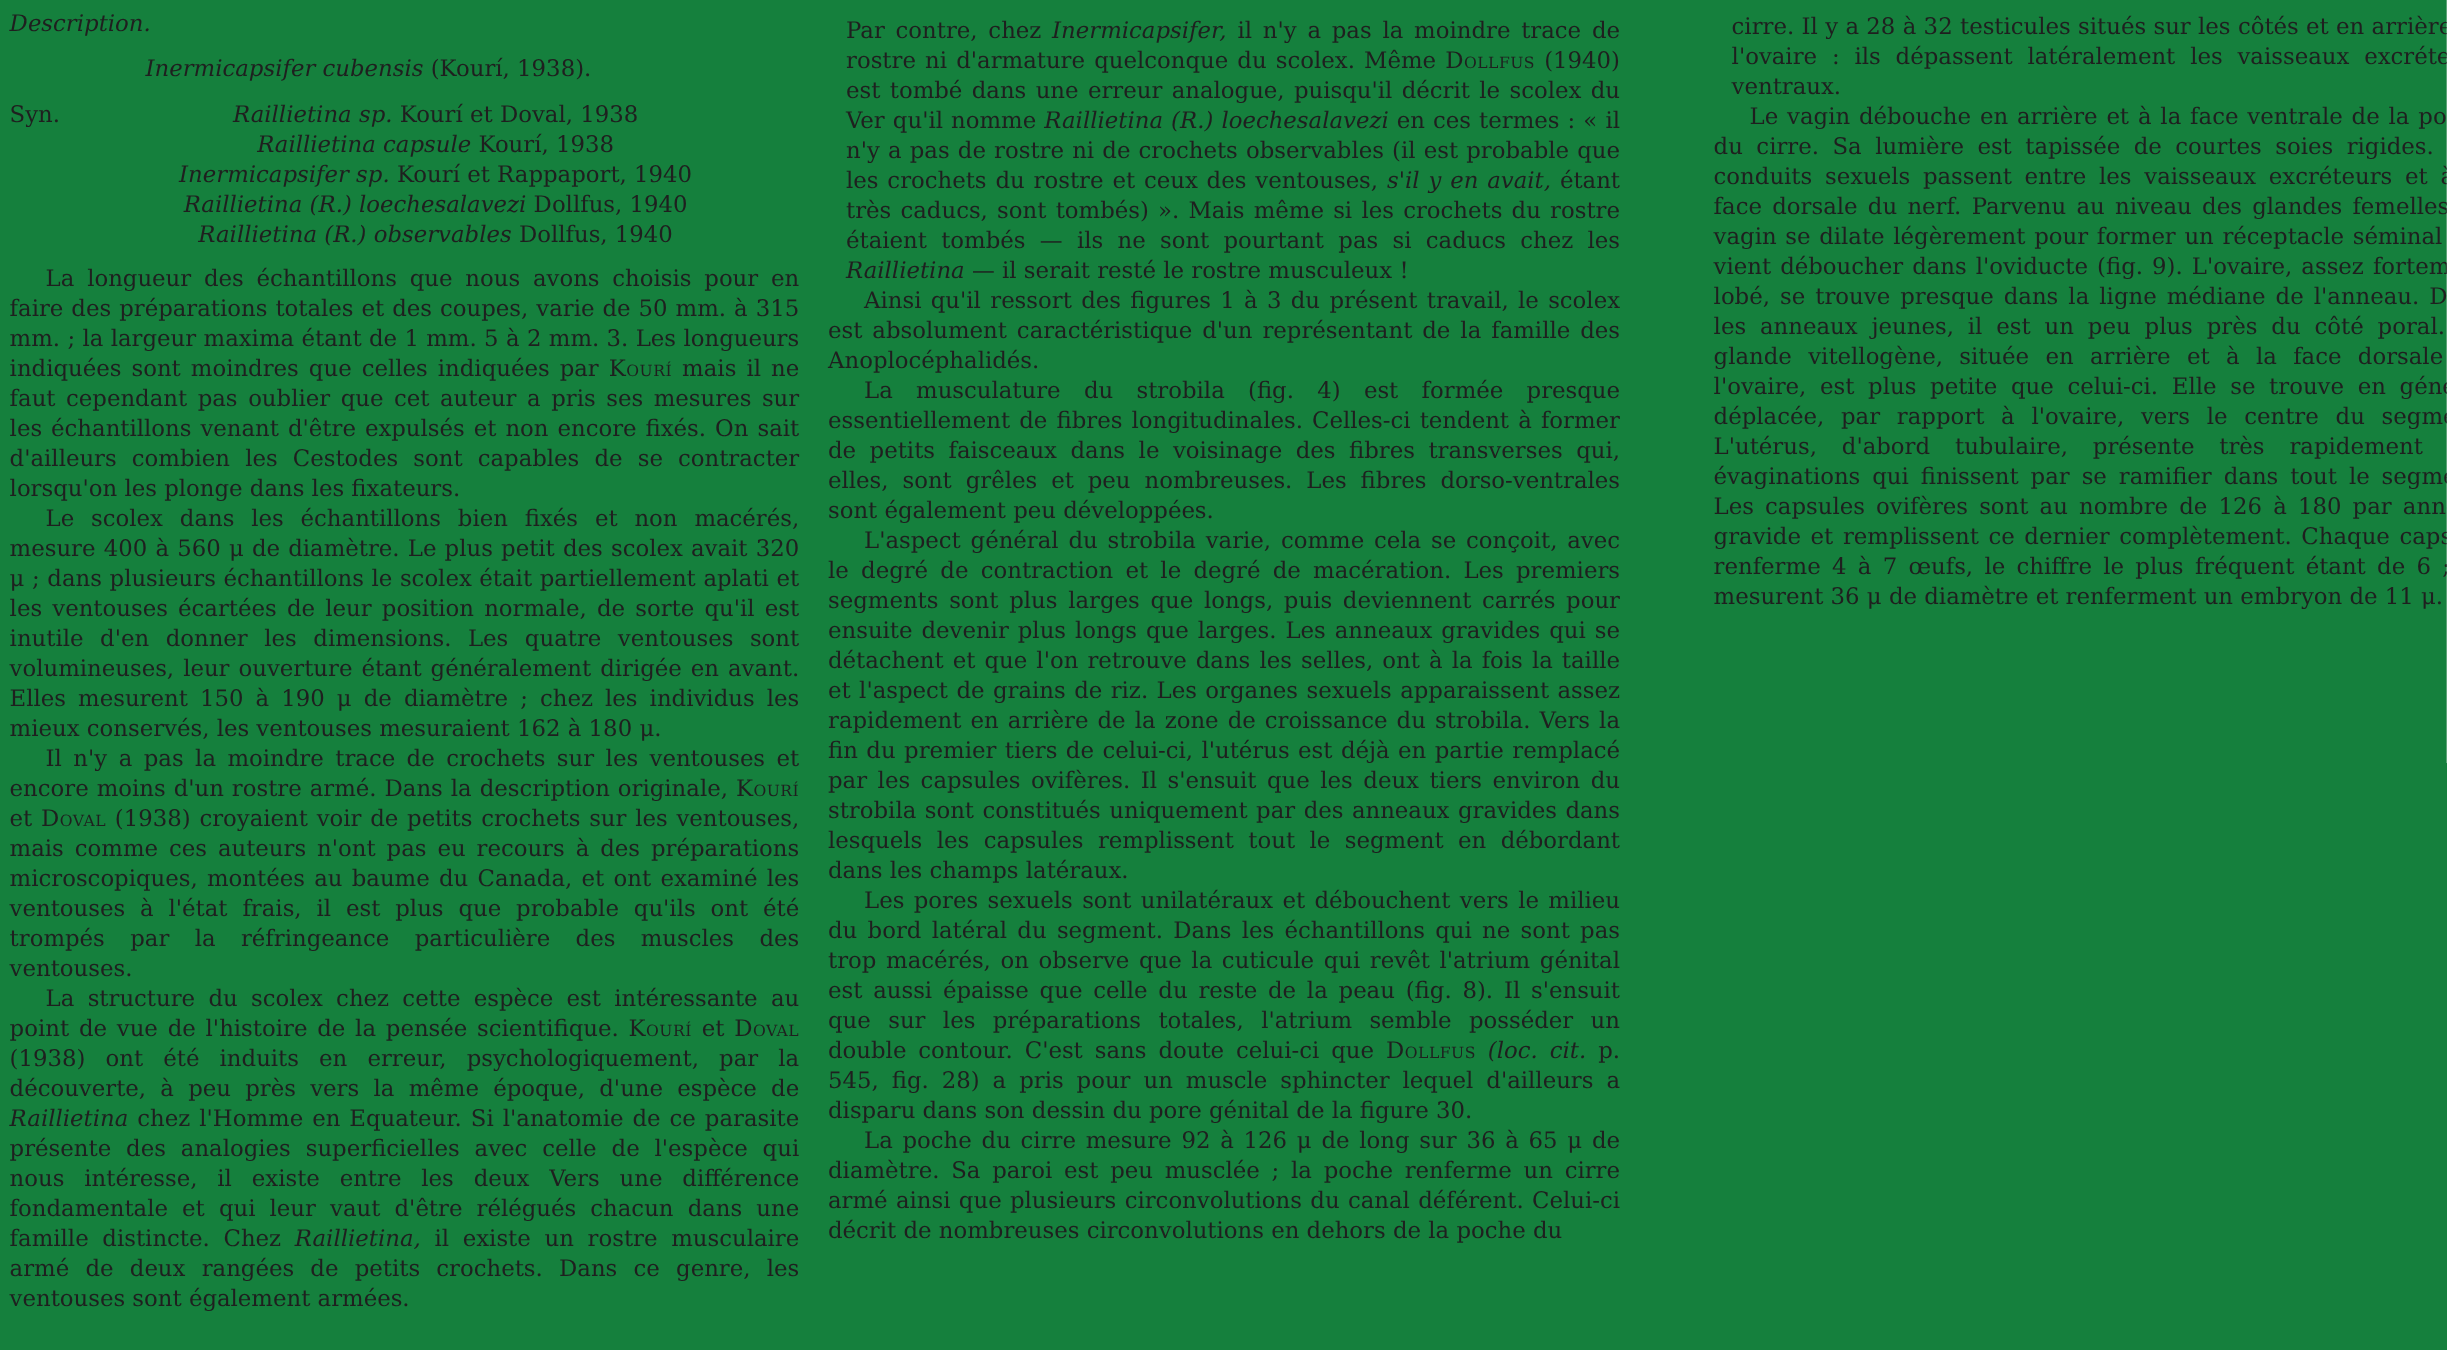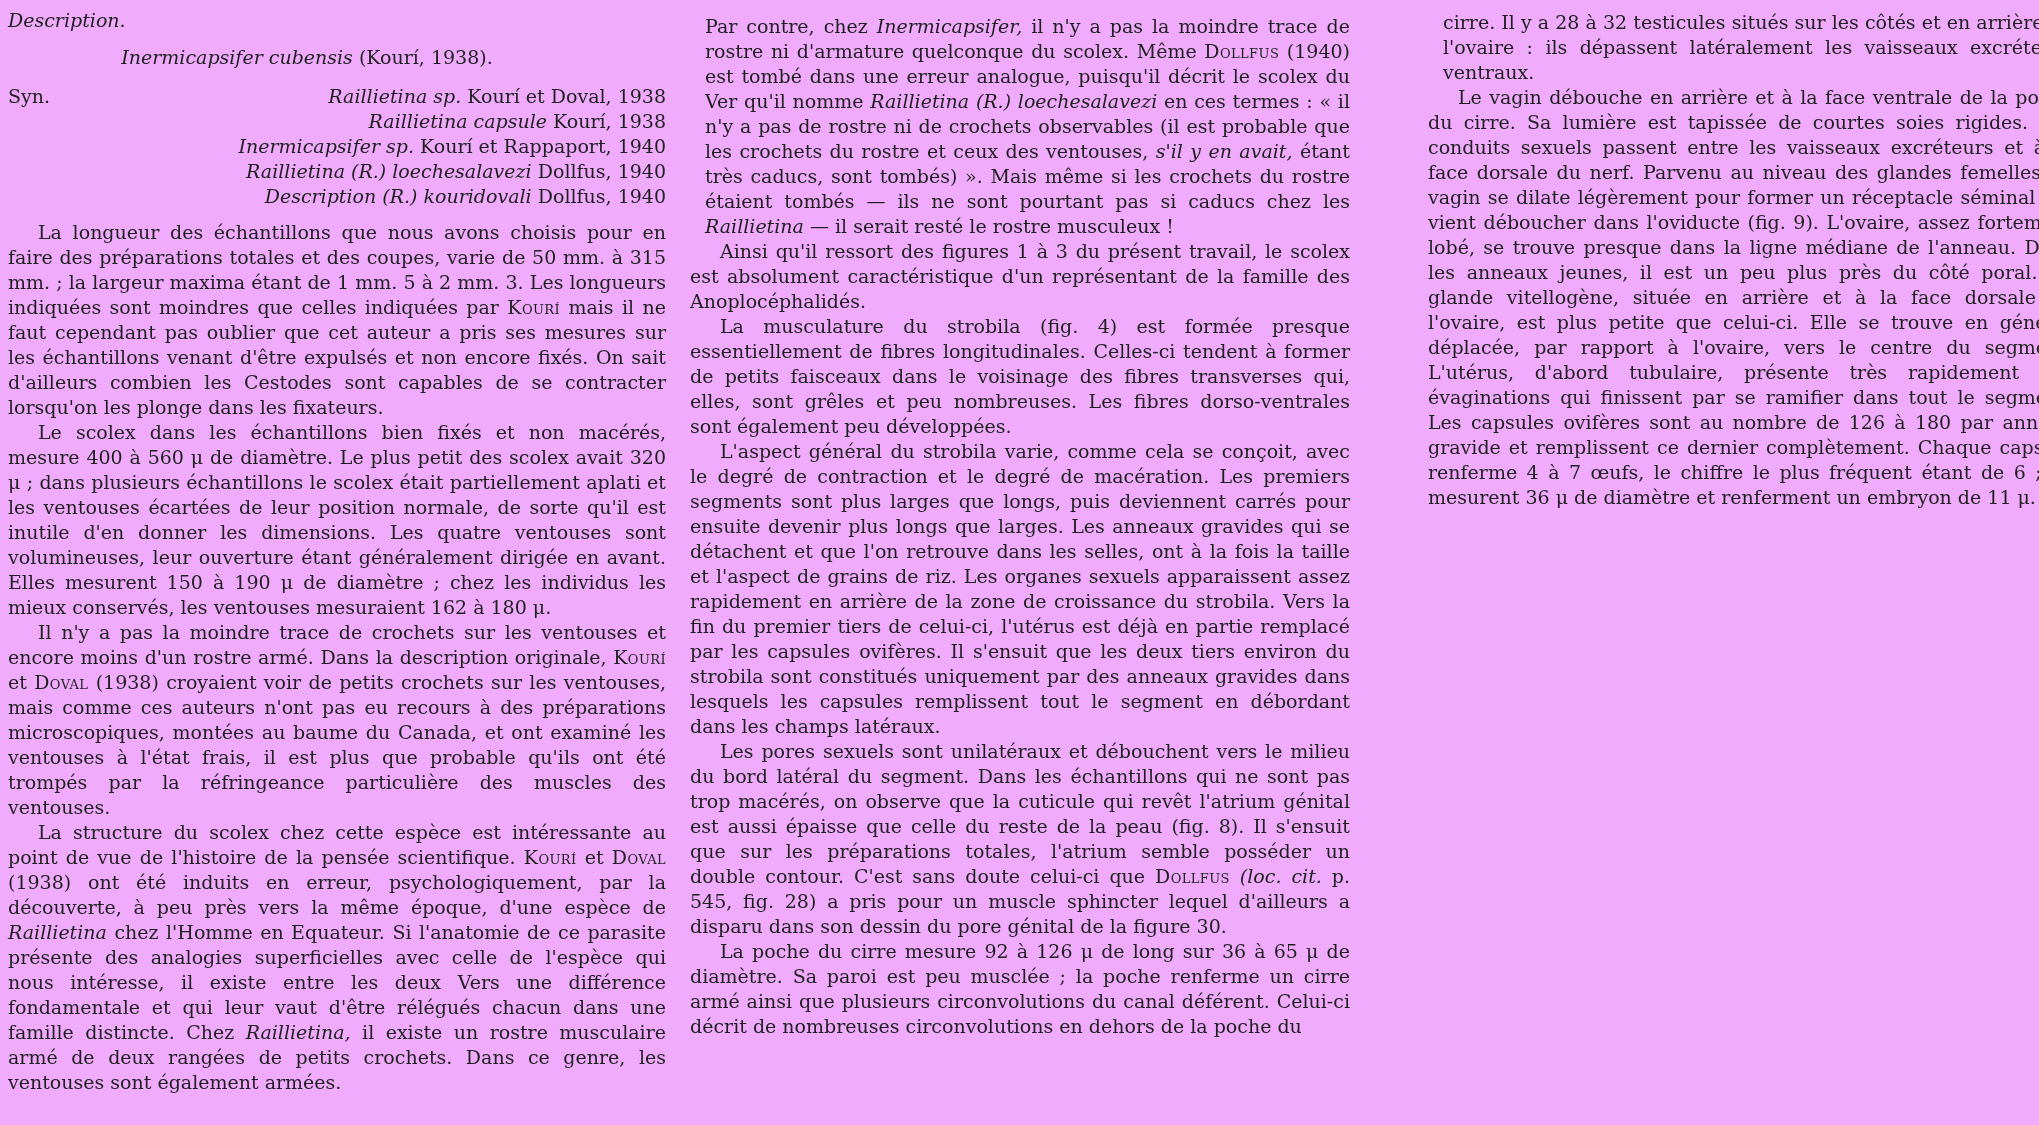--- a/index.html
+++ b/index.html
@@ -51,39 +51,39 @@
     text-align: left;
   }
   .syn-label {
     position: absolute;
     left: 0;
     top: 0;
   }
   .syn-item {
     padding-left: 30px;
     text-indent: -30px;
-    text-align: right;
+    text-align: center;
   }
   .it { font-style: italic; }
   .sc { font-variant: small-caps; letter-spacing: 0.4px; }
 </style>
 </head>
 <body>
 
-<div class="page" style="background: #f0abfc; color: rgb(31, 31, 31);">
+<div class="page" style="background: #15803d; color: rgb(31, 31, 31);">
   <section class="col col-1">
       <p class="section-heading"><span class="it">Description.</span></p>
       <p class="species-heading"><span class="it">Inermicapsifer cubensis</span><span> (Kourí, 1938).</span></p>
       <div class="syn">
         <span class="syn-label">Syn.</span>
         <div class="syn-item"><span class="it">Raillietina sp.</span><span> Kourí et Doval, 1938</span></div>
         <div class="syn-item"><span class="it">Raillietina capsule</span><span> Kourí, 1938</span></div>
         <div class="syn-item"><span class="it">Inermicapsifer sp.</span><span> Kourí et Rappaport, 1940</span></div>
         <div class="syn-item"><span class="it">Raillietina (R.) loechesalavezi</span><span> Dollfus, 1940</span></div>
-        <div class="syn-item"><span class="it">Description (R.) kouridovali</span><span> Dollfus, 1940</span></div>
+        <div class="syn-item"><span class="it">Raillietina (R.) observables</span><span> Dollfus, 1940</span></div>
       </div>
       <p><span>La longueur des échantillons que nous avons choisis pour en faire des préparations totales et des coupes, varie de 50 mm. à 315 mm. ; la largeur maxima étant de 1 mm. 5 à 2 mm. 3. Les longueurs indiquées sont moindres que celles indiquées par </span><span class="sc">Kourí</span><span> mais il ne faut cependant pas oublier que cet auteur a pris ses mesures sur les échantillons venant d'être expulsés et non encore fixés. On sait d'ailleurs combien les Cestodes sont capables de se contracter lorsqu'on les plonge dans les fixateurs.</span></p>
       <p><span>Le scolex dans les échantillons bien fixés et non macérés, mesure 400 à 560 μ de diamètre. Le plus petit des scolex avait 320 μ ; dans plusieurs échantillons le scolex était partiellement aplati et les ventouses écartées de leur position normale, de sorte qu'il est inutile d'en donner les dimensions. Les quatre ventouses sont volumineuses, leur ouverture étant généralement dirigée en avant. Elles mesurent 150 à 190 μ de diamètre ; chez les individus les mieux conservés, les ventouses mesuraient 162 à 180 μ.</span></p>
       <p><span>Il n'y a pas la moindre trace de crochets sur les ventouses et encore moins d'un rostre armé. Dans la description originale, </span><span class="sc">Kourí</span><span> et </span><span class="sc">Doval</span><span> (1938) croyaient voir de petits crochets sur les ventouses, mais comme ces auteurs n'ont pas eu recours à des préparations microscopiques, montées au baume du Canada, et ont examiné les ventouses à l'état frais, il est plus que probable qu'ils ont été trompés par la réfringeance particulière des muscles des ventouses.</span></p>
       <p><span>La structure du scolex chez cette espèce est intéressante au point de vue de l'histoire de la pensée scientifique. </span><span class="sc">Kourí</span><span> et </span><span class="sc">Doval</span><span> (1938) ont été induits en erreur, psychologiquement, par la découverte, à peu près vers la même époque, d'une espèce de </span><span class="it">Raillietina</span><span> chez l'Homme en Equateur. Si l'anatomie de ce parasite présente des analogies superficielles avec celle de l'espèce qui nous intéresse, il existe entre les deux Vers une différence fondamentale et qui leur vaut d'être rélégués chacun dans une famille distincte. Chez </span><span class="it">Raillietina,</span><span> il existe un rostre musculaire armé de deux rangées de petits crochets. Dans ce genre, les ventouses sont également armées.</span></p>
     </section>
   <section class="col col-2">
       <p class="flush"><span>Par contre, chez </span><span class="it">Inermicapsifer,</span><span> il n'y a pas la moindre trace de rostre ni d'armature quelconque du scolex. Même </span><span class="sc">Dollfus</span><span> (1940) est tombé dans une erreur analogue, puisqu'il décrit le scolex du Ver qu'il nomme </span><span class="it">Raillietina (R.) loechesalavezi</span><span> en ces termes : « il n'y a pas de rostre ni de crochets observables (il est probable que les crochets du rostre et ceux des ventouses, </span><span class="it">s'il y en avait,</span><span> étant très caducs, sont tombés) ». Mais même si les crochets du rostre étaient tombés — ils ne sont pourtant pas si caducs chez les </span><span class="it">Raillietina</span><span> — il serait resté le rostre musculeux !</span></p>
       <p><span>Ainsi qu'il ressort des figures 1 à 3 du présent travail, le scolex est absolument caractéristique d'un représentant de la famille des Anoplocéphalidés.</span></p>
       <p><span>La musculature du strobila (fig. 4) est formée presque essentiellement de fibres longitudinales. Celles-ci tendent à former de petits faisceaux dans le voisinage des fibres transverses qui, elles, sont grêles et peu nombreuses. Les fibres dorso-ventrales sont également peu développées.</span></p>

